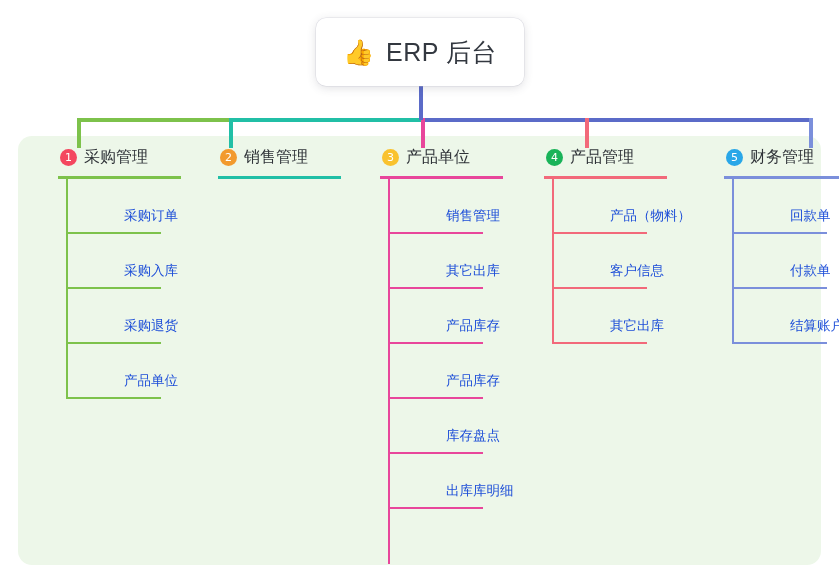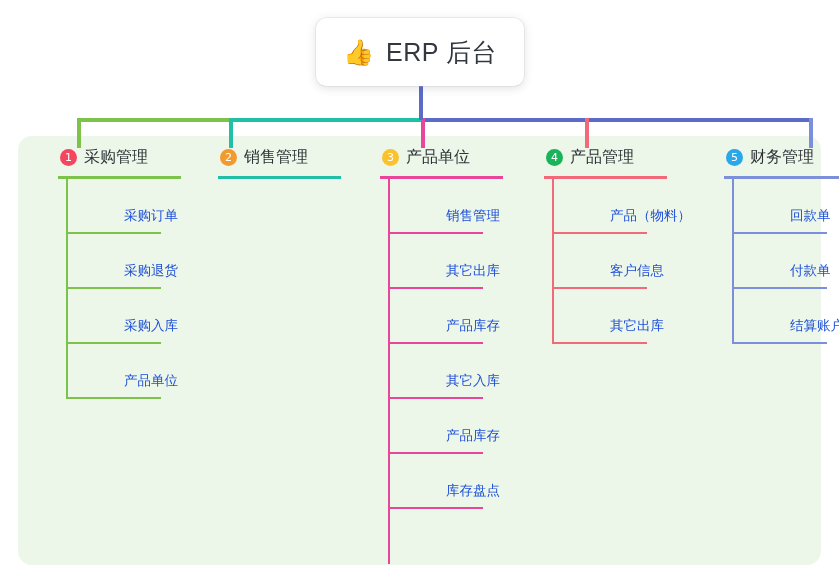--- a/index.html
+++ b/index.html
@@ -183,25 +183,25 @@
         <span class="col-title">采购管理</span>
       </div>
       <div class="col-rule" style="background: rgb(125, 194, 75);"></div>
       <div class="leaves">
         <div class="spine" style="background: rgb(125, 194, 75); height: 220px;"></div>
         <div class="leaf">
           <span class="leaf-text">采购订单</span>
           <div class="leaf-rule" style="background: rgb(125, 194, 75);"></div>
         </div>
         <div class="leaf">
+          <span class="leaf-text">采购入库</span>
+          <div class="leaf-rule" style="background: rgb(125, 194, 75);"></div>
+        </div>
+        <div class="leaf">
           <span class="leaf-text">采购退货</span>
-          <div class="leaf-rule" style="background: rgb(125, 194, 75);"></div>
-        </div>
-        <div class="leaf">
-          <span class="leaf-text">采购入库</span>
           <div class="leaf-rule" style="background: rgb(125, 194, 75);"></div>
         </div>
         <div class="leaf">
           <span class="leaf-text">产品单位</span>
           <div class="leaf-rule" style="background: rgb(125, 194, 75);"></div>
         </div>
       </div>
     </div>
     <div class="col" style="left: 198px;">
       <div class="col-head">
@@ -224,29 +224,29 @@
         </div>
         <div class="leaf">
           <span class="leaf-text">其它出库</span>
           <div class="leaf-rule" style="background: rgb(232, 70, 155);"></div>
         </div>
         <div class="leaf">
           <span class="leaf-text">产品库存</span>
           <div class="leaf-rule" style="background: rgb(232, 70, 155);"></div>
         </div>
         <div class="leaf">
-          <span class="leaf-text">其它入库</span>
-          <div class="leaf-rule" style="background: rgb(232, 70, 155);"></div>
-        </div>
-        <div class="leaf">
           <span class="leaf-text">产品库存</span>
           <div class="leaf-rule" style="background: rgb(232, 70, 155);"></div>
         </div>
         <div class="leaf">
           <span class="leaf-text">库存盘点</span>
+          <div class="leaf-rule" style="background: rgb(232, 70, 155);"></div>
+        </div>
+        <div class="leaf">
+          <span class="leaf-text">出库库明细</span>
           <div class="leaf-rule" style="background: rgb(232, 70, 155);"></div>
         </div>
       </div>
     </div>
     <div class="col" style="left: 524px;">
       <div class="col-head">
         <span class="badge" style="background: rgb(25, 179, 89);">4</span>
         <span class="col-title">产品管理</span>
       </div>
       <div class="col-rule" style="background: rgb(242, 105, 122);"></div>

